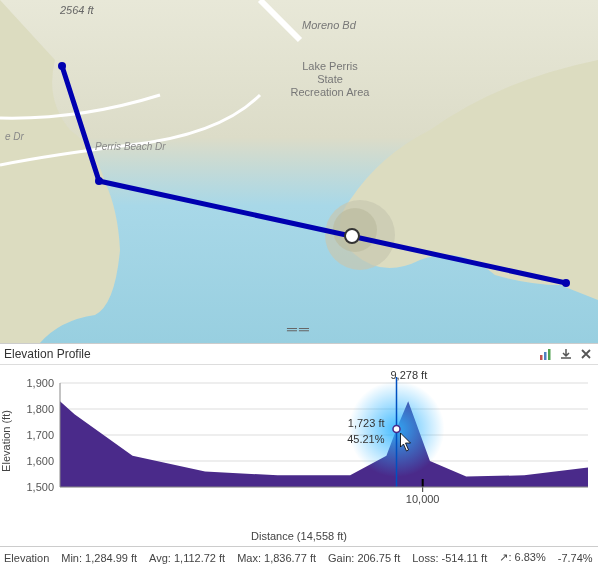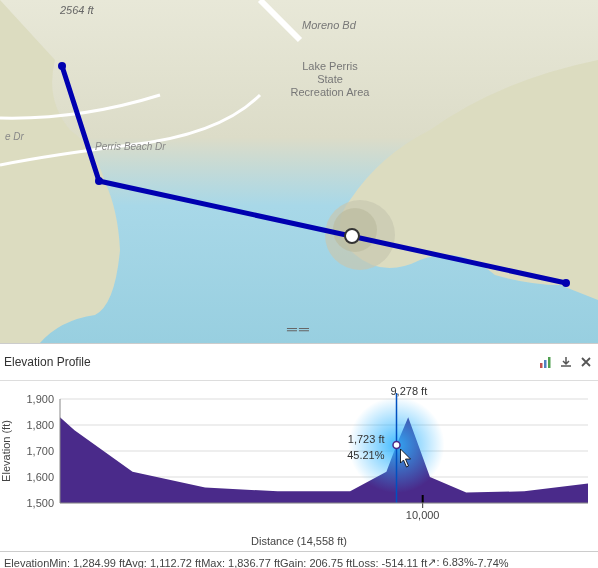--- a/index.html
+++ b/index.html
@@ -1,29 +1,29 @@
 <!DOCTYPE html>
 <html><head>
 <meta charset="utf-8">
 <style>
 * { box-sizing: border-box; margin: 0; padding: 0; }
 body { font-family: "Segoe UI", Arial, sans-serif; font-size: 11px; color: #333; width: 598px; height: 568px; overflow: hidden; }
 .map-area { position: relative; width: 598px; height: 343px; background: linear-gradient(180deg, #e8e8d8 0%, #dcdcc8 40%, #a8d8e8 60%, #98cfe0 100%); overflow: hidden; padding-left: 20px; }
 .map-svg { position: absolute; top: 0; left: 0; }
 .grip { position: absolute; bottom: 6px; left: 50%; transform: translateX(-50%); cursor: ns-resize; color: #666; font-size: 14px; letter-spacing: 2px; }
 .panel { width: 598px; height: 225px; border-top: 1px solid #ccc; background: #fff; display: flex; flex-direction: column; }
-.panel-header { display: flex; align-items: center; justify-content: space-between; padding: 10px 4px; border-bottom: 1px solid #ddd; }
+.panel-header { display: flex; align-items: center; justify-content: space-between; padding: 2px 4px; border-bottom: 1px solid #ddd; }
 .panel-title { font-size: 12px; color: #333; }
 .panel-tools { display: flex; gap: 4px; align-items: center; }
 .tool-btn { width: 16px; height: 16px; display: flex; align-items: center; justify-content: center; cursor: pointer; color: #555; }
 .chart-wrap { position: relative; flex: 1; }
 .chart-svg { display: block; }
 .axis-label-y { position: absolute; left: 6px; top: 50%; transform: translate(-50%, -50%) rotate(-90deg); transform-origin: center; font-size: 11px; color: #444; white-space: nowrap; }
 .xaxis-title { text-align: center; font-size: 11px; color: #444; padding: 4px 0; margin-top: 10px; }
-.stats-bar { display: flex; align-items: center; padding: 4px 4px; border-top: 1px solid #ccc; font-size: 11px; color: #444; white-space: nowrap; }
+.stats-bar { display: flex; gap: 12px; align-items: center; padding: 4px 4px; border-top: 1px solid #ccc; font-size: 11px; color: #444; white-space: nowrap; }
 .stats-bar span:first-child { font-weight: normal; }
 .hover-label { font-size: 11px; fill: #333; }
 .cursor-pointer { pointer-events: none; }
 </style>
 </head>
 <body>
 
 <div class="map-area">
   <svg class="map-svg" width="598" height="343">
 

